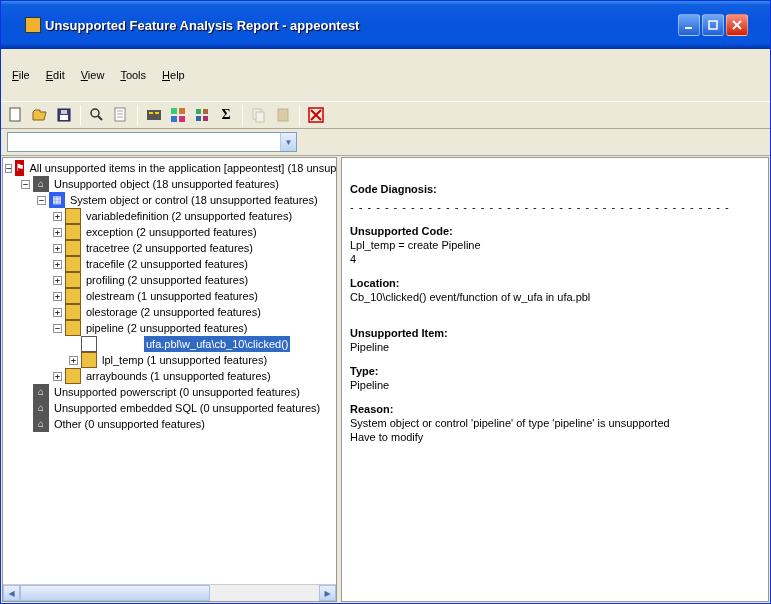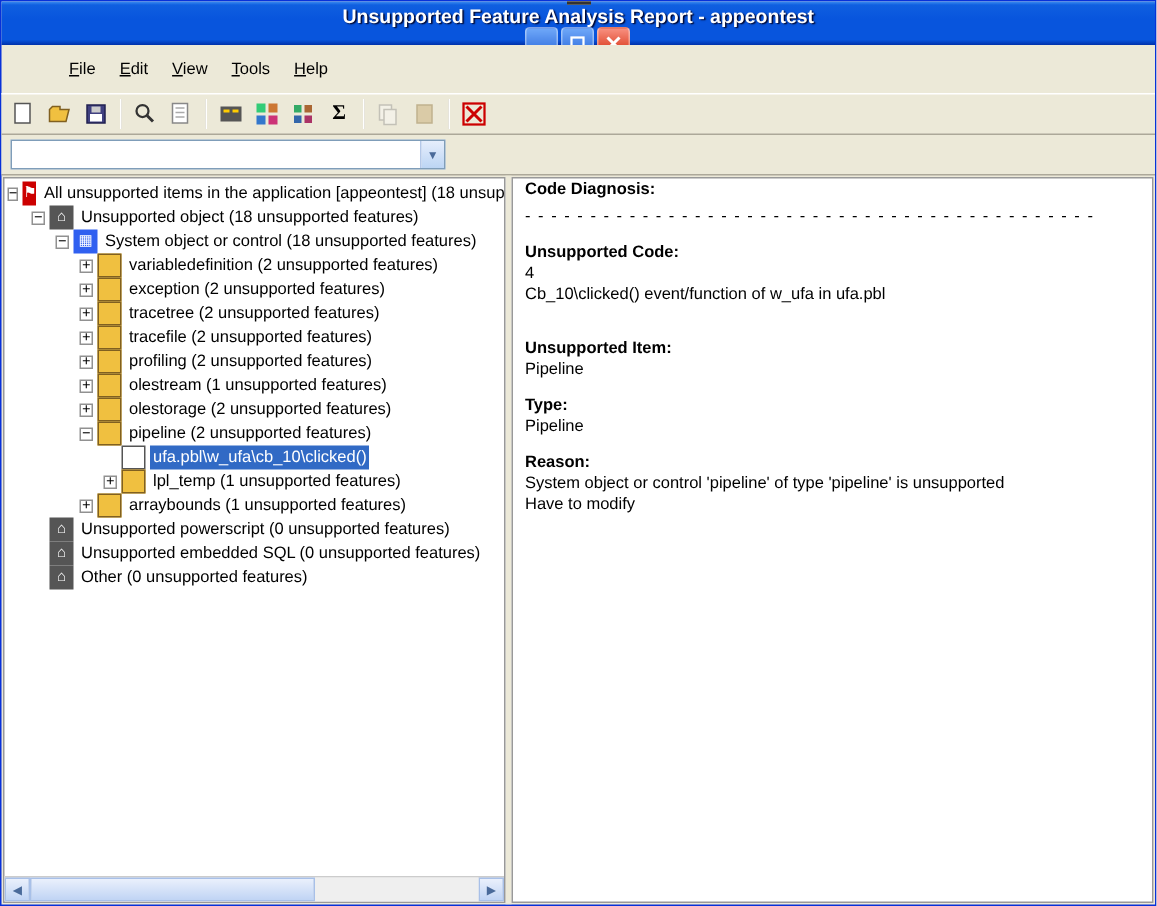--- a/index.html
+++ b/index.html
@@ -12,27 +12,26 @@
   }
   .window {
     width: 771px;
     height: 604px;
     border: 1px solid #0831d9;
     background: #ece9d8;
     display: flex;
     flex-direction: column;
   }
   .titlebar {
-    height: 29px;
+    height: 48px;
     background: linear-gradient(to bottom, #3c8cf0 0%, #0f5fe0 8%, #0855dd 40%, #0855dd 88%, #0031aa 100%);
     display: flex;
     align-items: center;
     color: #fff;
     padding: 0 20px;
-    flex-direction: column;
   }
   .titlebar-icon {
     width: 16px;
     height: 16px;
     margin: 0 4px;
     background: #f0b030;
     border: 1px solid #333;
   }
   .titlebar-text {
     flex: 1;
@@ -51,23 +50,22 @@
     justify-content: center;
     color: #fff;
     font-weight: bold;
     font-family: Arial;
   }
   .tb-min, .tb-max { background: linear-gradient(to bottom, #6fa8f8, #2260d8); }
   .tb-close { background: linear-gradient(to bottom, #f89080, #d02000); }
   .menubar {
     background: #ece9d8;
     display: flex;
-    padding: 8px 4px;
+    padding: 18px 4px;
     gap: 2px;
-    margin-left: 34px;
   }
   .menu-item { padding: 2px 7px; cursor: default; }
   .menu-item u { text-decoration: underline; }
   .toolbar {
     background: #ece9d8;
     border-top: 1px solid #fff;
     border-bottom: 1px solid #aca899;
     padding: 2px 4px;
     display: flex;
     align-items: center;
@@ -162,21 +160,21 @@
     align-items: center;
     justify-content: center;
     font-size: 10px;
   }
   .icon-bug { background: #c00; color: #fff; }
   .icon-castle { background: #555; color: #fff; }
   .icon-obj { background: #3060f0; color: #fff; }
   .icon-item { background: #f0c040; border: 1px solid #806020; }
   .icon-doc { background: #fff; border: 1px solid #555; }
   .node-label { padding: 0 2px; }
-  .node-label.selected { background: #316ac5; color: #fff; }
+  .node-label.selected { background: #316ac5; color: #fff; margin-left: 44px; }
   .indent { display: inline-block; height: 1px; }
   .scrollbar-h {
     height: 17px;
     background: #eee;
     border-top: 1px solid #ccc;
     display: flex;
   }
   .sb-btn {
     width: 17px;
     background: linear-gradient(to bottom, #eaf0fc, #c0d4f4);
@@ -201,21 +199,21 @@
     width: 4px;
     background: #ece9d8;
     cursor: ew-resize;
   }
   .detail-pane {
     flex: 1;
     background: #fff;
     border: 1px solid #999;
     margin: 1px;
     margin-left: 0;
-    padding: 0 8px;
+    padding: 24px 8px;
     overflow: hidden;
   }
   .detail-pane .h { font-weight: bold; margin-top: 10px; }
   .detail-pane .h:first-child { margin-top: 0; }
   .dashline {
     letter-spacing: 1px;
     color: #000;
     margin: 4px 0;
     overflow: hidden;
     white-space: nowrap;
@@ -465,21 +463,23 @@
         <div class="sb-btn">▶</div>
       </div>
     </div>
 
     <div class="splitter"></div>
 
     <div class="detail-pane">
       <div class="h">Code Diagnosis:</div>
       <div class="dashline">- - - - - - - - - - - - - - - - - - - - - - - - - - - - - - - - - - - - - - - - - - - -</div>
       <div class="h">Unsupported Code:</div>
+      <div>Lpl_temp = create Pipeline</div>
       <div>4</div>
+      <div class="h">Location:</div>
       <div>Cb_10\clicked() event/function of w_ufa in ufa.pbl</div>
       <br>
       <div class="h">Unsupported Item:</div>
       <div>Pipeline</div>
       <div class="h">Type:</div>
       <div>Pipeline</div>
       <div class="h">Reason:</div>
       <div>System object or control  'pipeline' of type 'pipeline' is unsupported</div>
       <div>Have to modify</div>
     </div>

